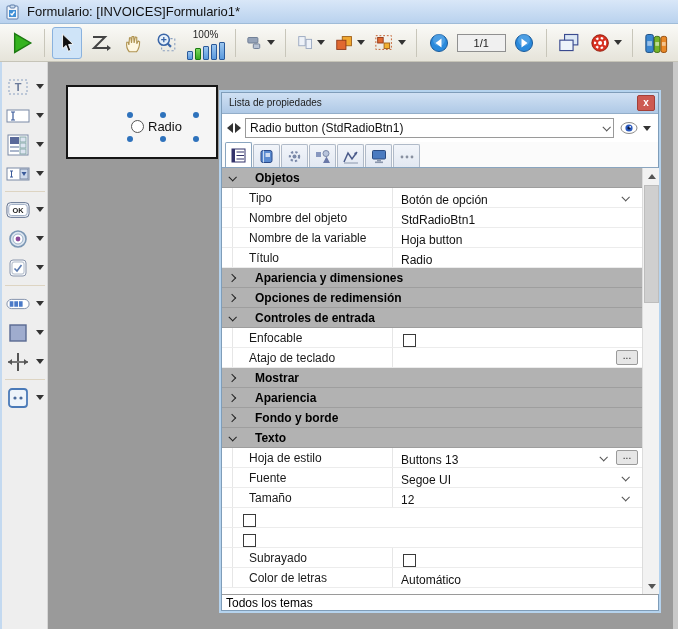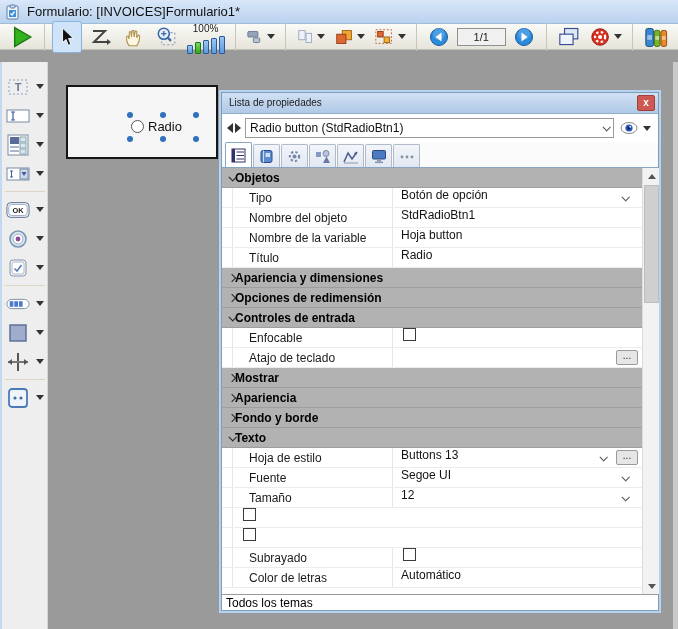--- a/index.html
+++ b/index.html
@@ -7,21 +7,21 @@
   .window{position:relative;width:678px;height:629px;overflow:hidden;background:#9a9a9a;}
 
   
   .titlebar{position:absolute;left:0;top:0;width:678px;height:24px;
     background:linear-gradient(#d9e7f8,#b9d2ee);display:flex;align-items:center;
     padding-left:5px;gap:6px;border-bottom:1px solid #9fbcd8;}
   .title-text{font-size:13px;color:#111;}
   .app-icon{width:16px;height:16px;display:inline-flex;}
 
   
-  .toolbar{position:absolute;left:0;top:24px;width:678px;height:26px;
+  .toolbar{position:absolute;left:0;top:24px;width:678px;height:38px;
     background:linear-gradient(#fafaf7,#e6e4da);border-bottom:1px solid #c6c4b8;
     display:flex;align-items:center;padding:0 6px;gap:3px;}
   .tbtn{height:32px;min-width:30px;display:flex;align-items:center;justify-content:center;
     border:1px solid transparent;border-radius:3px;padding:0 2px;}
   .tbtn.active{background:#cfe4f8;border-color:#8ab2de;}
   .tsep{width:1px;height:28px;background:#c8c6ba;margin:0 4px;flex:0 0 auto;}
   .drop-arrow{width:0;height:0;border-left:4px solid transparent;border-right:4px solid transparent;
     border-top:5px solid #333;margin-left:3px;}
   .zoomwidget{display:flex;flex-direction:column;align-items:center;justify-content:flex-end;height:34px;padding:0 3px;}
   .zoomwidget .zlabel{font-size:10px;color:#222;line-height:10px;}
@@ -75,28 +75,28 @@
   .eyebtn{display:flex;align-items:center;gap:2px;padding:0 2px;}
   .ptabs{height:26px;display:flex;align-items:flex-end;padding:2px 2px 0 4px;gap:1px;
     background:#fbfbfb;border-bottom:1px solid #8aa5bf;}
   .ptab{width:27px;height:23px;border:1px solid #b0bac8;border-bottom:none;background:linear-gradient(#f2f5fa,#e2e8f2);
     display:flex;align-items:center;justify-content:center;border-radius:2px 2px 0 0;}
   .ptab.active{background:#fff;border-color:#8aa5bf;height:25px;}
 
   .pgridwrap{flex:1;display:flex;background:#fff;}
   .pgrid{width:421px;display:flex;flex-direction:column;}
   .row{height:20px;display:flex;align-items:center;flex:0 0 auto;}
-  .row.section{background:#b2b2b2;border-bottom:1px solid #9e9e9e;padding-left:8px;gap:0;}
+  .row.section{background:#b2b2b2;border-bottom:1px solid #9e9e9e;padding-left:8px;gap:20px;}
   .row.section .sec-label{font-size:12px;font-weight:bold;color:#000;}
   .row.section .chev{border-color:#222;}
   .row.prop{border-bottom:1px solid #ececec;}
   .gutter{width:12px;height:100%;border-right:1px solid #e6e6e6;flex:0 0 auto;}
   .plabel{width:160px;padding-left:16px;font-size:12px;color:#1a1a1a;flex:0 0 auto;
     border-right:1px solid #e6e6e6;height:100%;display:flex;align-items:center;}
-  .pvalue{flex:1;height:100%;display:flex;align-items:flex-start;padding-left:8px;font-size:12px;color:#111;position:relative;}
+  .pvalue{flex:1;height:100%;display:flex;align-items:flex-end;padding-left:8px;font-size:12px;color:#111;position:relative;}
   .pvalue .vchev{position:absolute;right:14px;top:7px;}
   .pvalue .vchev.shift{right:36px;}
   .checkbox{width:13px;height:13px;border:1.5px solid #3a3a3a;background:#fff;margin-left:2px;}
   .ellbtn{position:absolute;right:4px;top:2px;width:22px;height:15px;background:#e6e6e6;
     border:1px solid #9a9a9a;border-radius:2px;font-size:10px;line-height:10px;color:#222;
     display:flex;align-items:center;justify-content:center;padding:0 0 4px 0;}
 
   .pscroll{width:17px;background:#f2f2f2;border-left:1px solid #dcdcdc;position:relative;}
   .sarrow{position:absolute;left:0;width:17px;height:16px;display:flex;align-items:center;justify-content:center;}
   .sarrow.up{top:0;}

